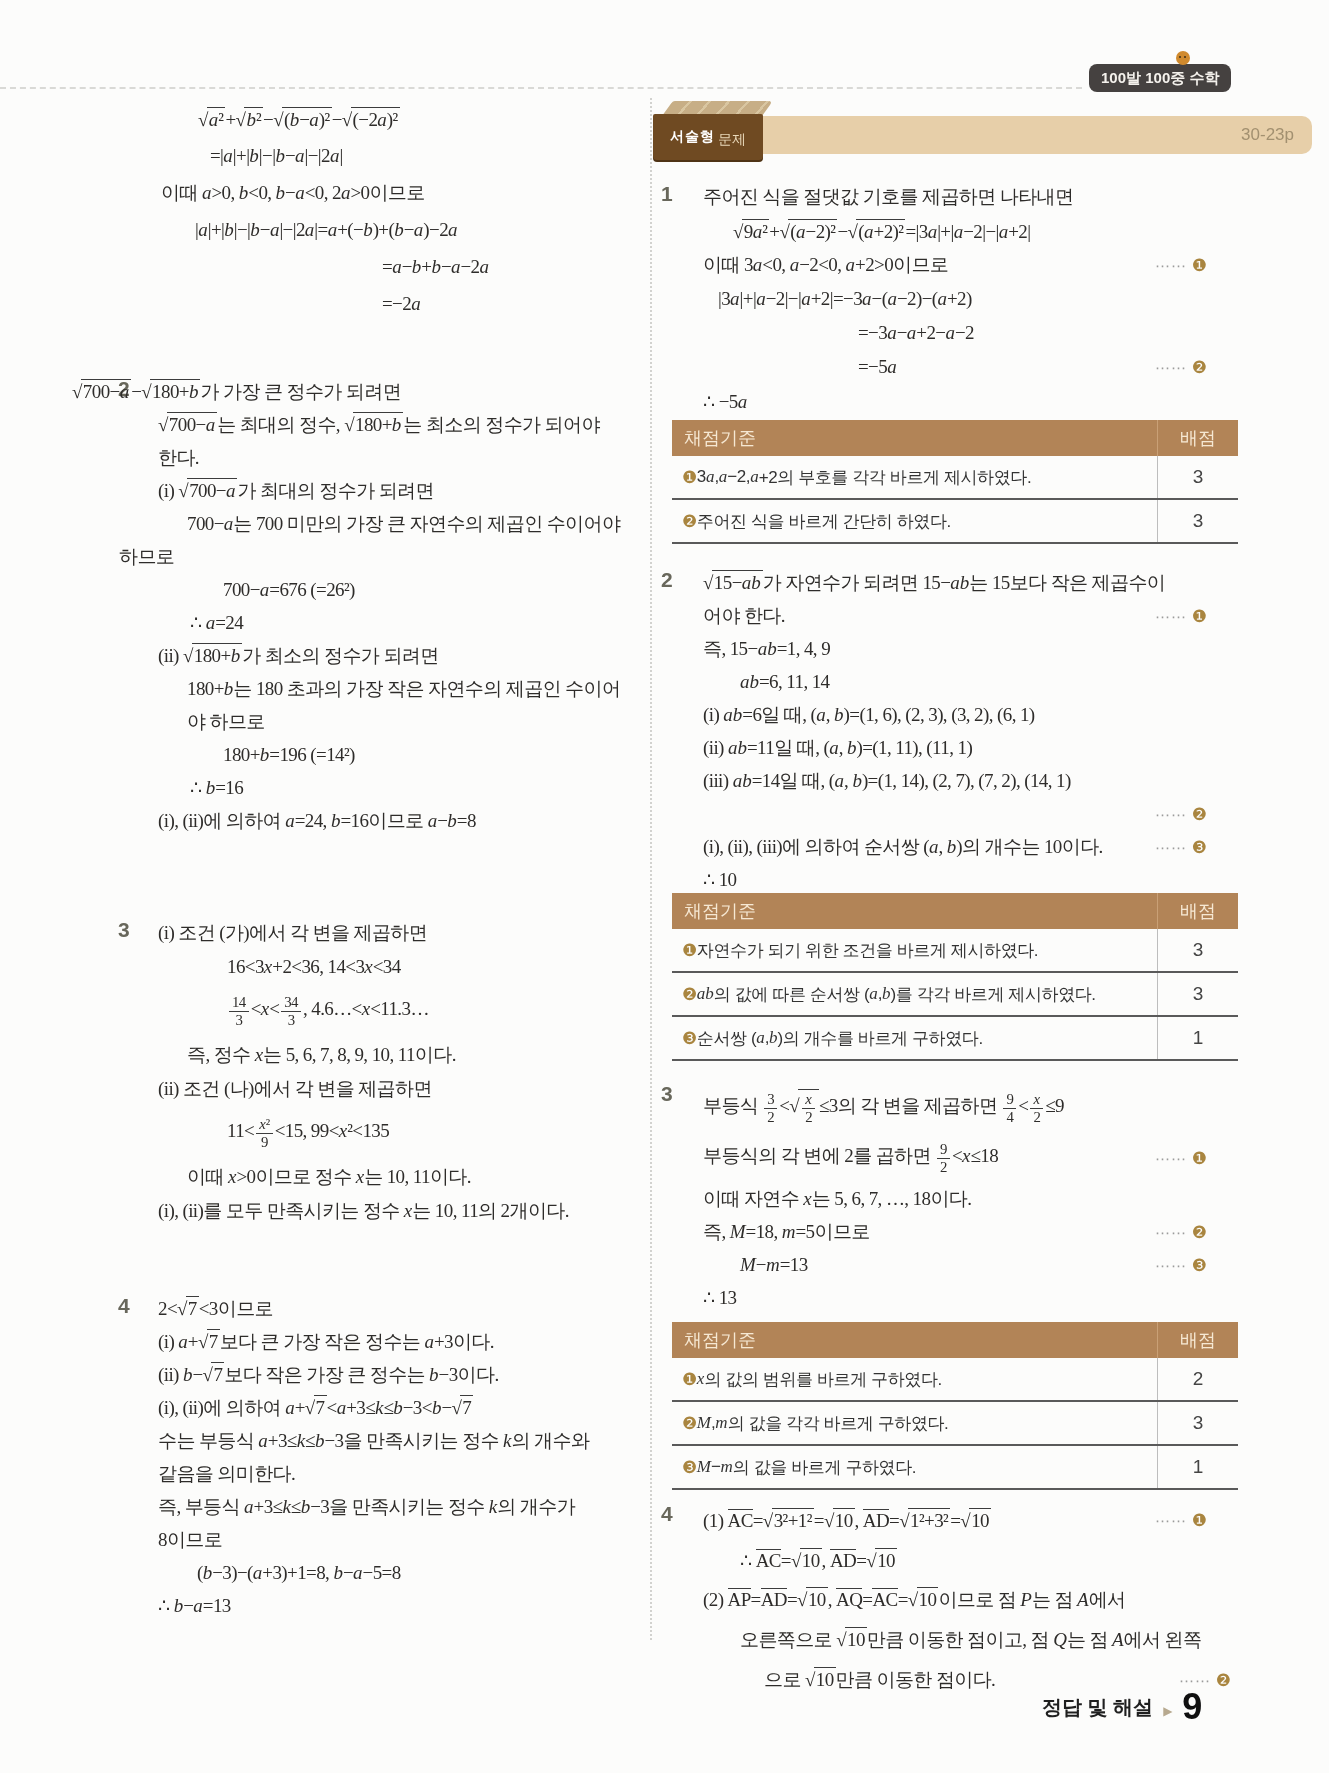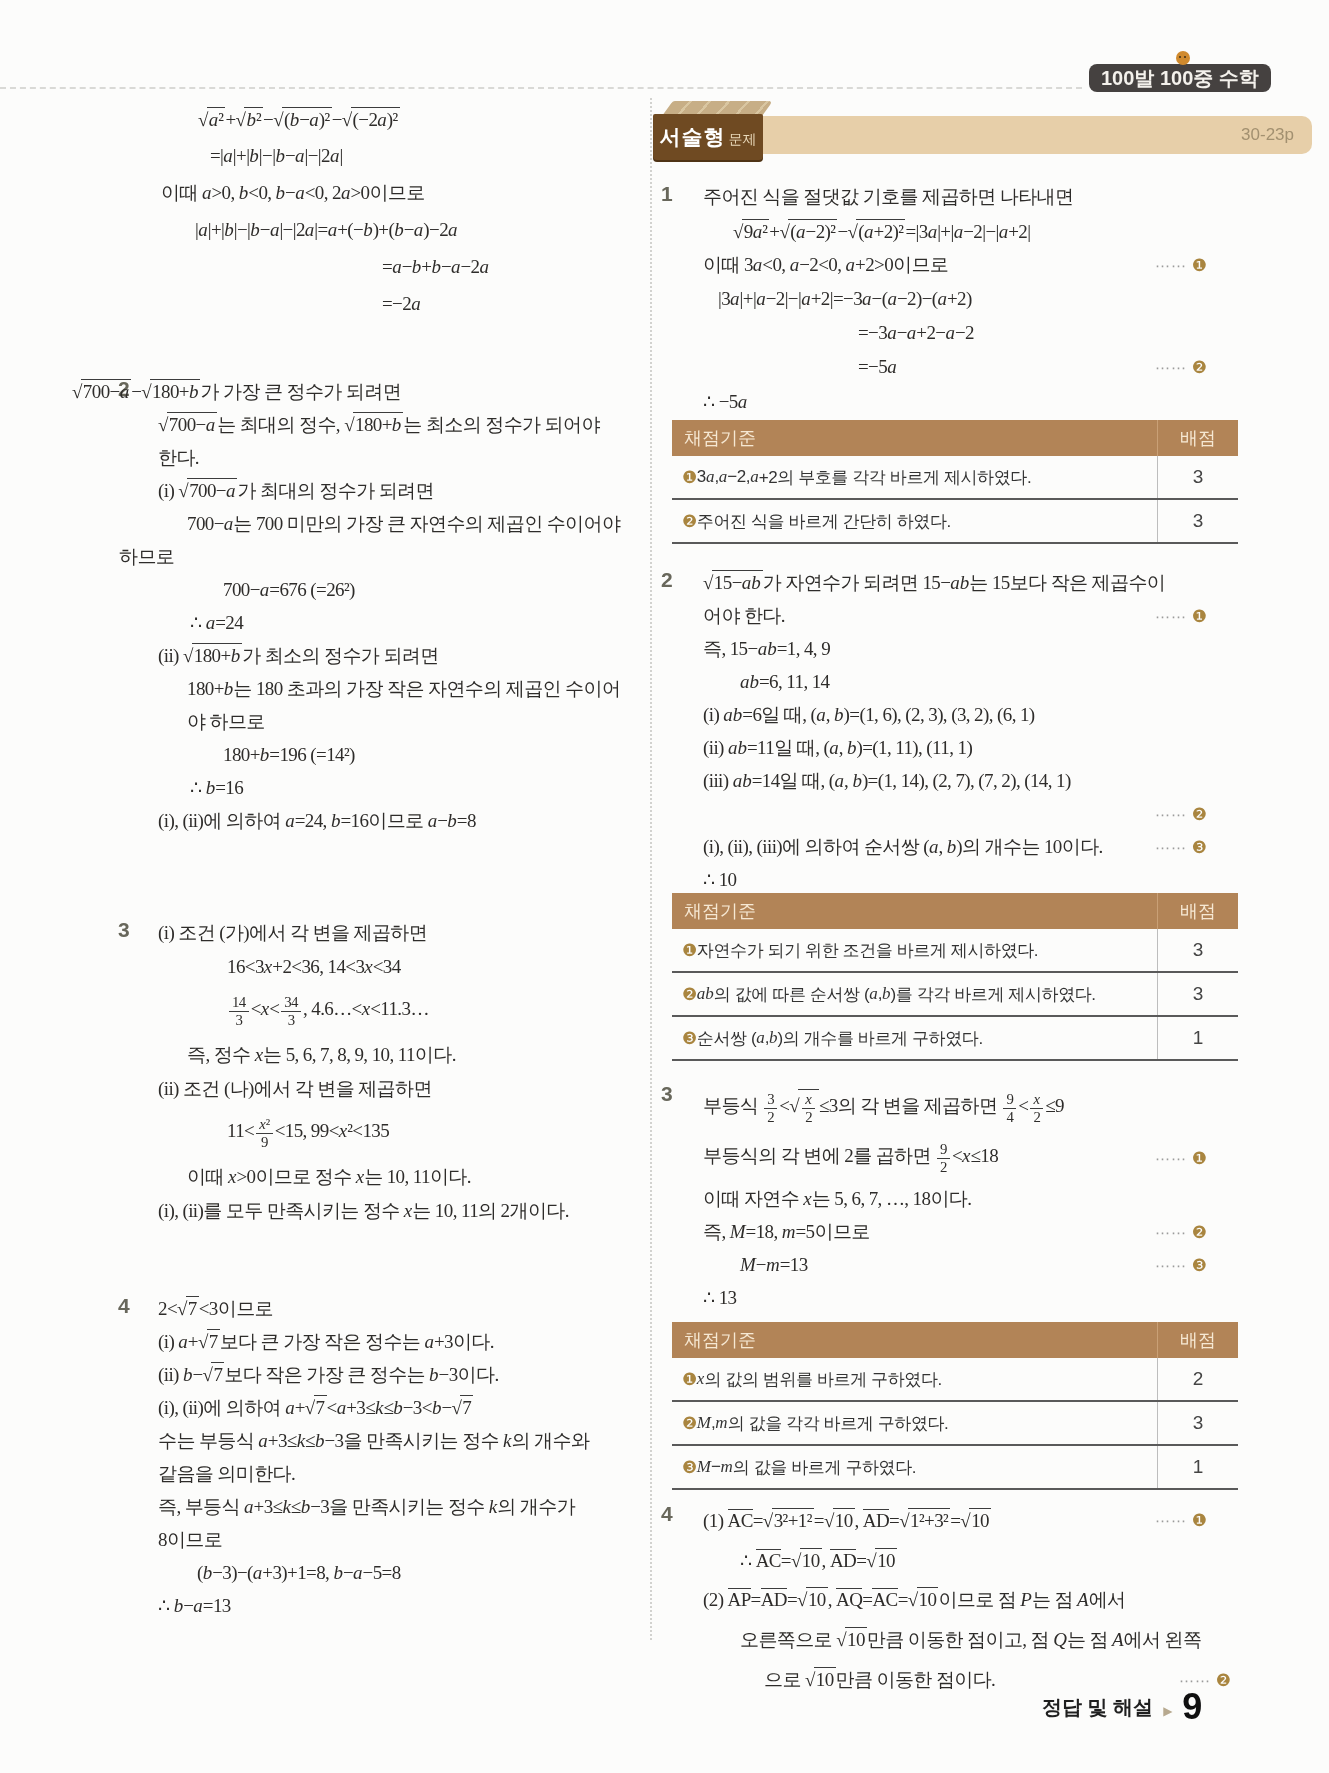--- a/index.html
+++ b/index.html
@@ -5,21 +5,21 @@
   html,body{margin:0;padding:0;}
   body{width:1329px;height:1773px;position:relative;background:#fcfcfb;
        font-family:"Liberation Serif",serif;color:#2e2c2a;}
   .page{position:absolute;inset:0;overflow:hidden;}
 
   
   .top-dash{position:absolute;left:0;top:87px;width:1082px;border-top:2px dashed #d9d9d6;}
   .badge{position:absolute;left:1089px;top:64px;height:28px;padding:0 12px;
          background:#454140;border-radius:8px;display:inline-flex;align-items:center;
          color:#f4f1ec;font-family:"Liberation Sans",sans-serif;font-weight:bold;
-         font-size:20px;z-index:2;white-space:nowrap;}
+         font-size:15px;z-index:2;white-space:nowrap;}
   .mascot{position:absolute;left:1176px;top:51px;width:14px;height:14px;border-radius:50%;
           background:#d08a2e;z-index:3;}
   .mascot:after{content:"";position:absolute;left:3px;top:5px;width:2px;height:2px;
           border-radius:50%;background:#3a2d19;box-shadow:5px 0 0 #3a2d19;}
   .badge-blob{position:absolute;left:1205px;top:68px;width:18px;height:18px;border-radius:50%;
           background:#cd8a35;z-index:1;}
 
   
   .col-divider{position:absolute;left:650px;top:98px;height:1542px;border-left:2px dotted #d2d2cf;}
 
@@ -29,21 +29,21 @@
       font-family:"Liberation Sans",sans-serif;font-size:17px;color:#a29070;
       display:flex;align-items:center;justify-content:flex-end;padding-right:0;box-sizing:border-box;}
   .banner-bar .pr{padding-right:18px;}
   .banner-lid{position:absolute;left:662px;top:101px;width:100px;height:15px;
       background:repeating-linear-gradient(100deg,#c7ae86 0 16px,#d9c6a1 16px 19px);
       transform:skewX(-36deg);transform-origin:bottom left;border-radius:2px 4px 0 0;}
   .banner-label{position:absolute;left:653px;top:114px;width:110px;height:46px;
       background:#6f4a22;border-radius:2px 2px 4px 4px;display:flex;align-items:center;
       justify-content:center;gap:3px;box-shadow:0 2px 0 #4e3315;}
   .banner-label .big{color:#ffffff;font-family:"Liberation Sans",sans-serif;
-      font-weight:bold;font-size:21px;letter-spacing:1px;}
+      font-weight:bold;font-size:14px;letter-spacing:1px;}
   .banner-label .small{color:#e9d9ba;font-family:"Liberation Sans",sans-serif;
       font-size:14px;padding-top:6px;}
 
   
   .blk{position:absolute;left:0;width:1329px;}
   .pnum{position:absolute;top:2px;font-family:"Liberation Sans",sans-serif;
         font-weight:bold;font-size:21px;color:#68675b;}
   .ln{position:relative;display:flex;align-items:center;height:var(--lh,33px);}
   .tx{white-space:nowrap;font-size:19px;letter-spacing:-0.6px;}
   .tx i, .rc i{font-family:"Liberation Serif",serif;font-style:italic;letter-spacing:0;}

